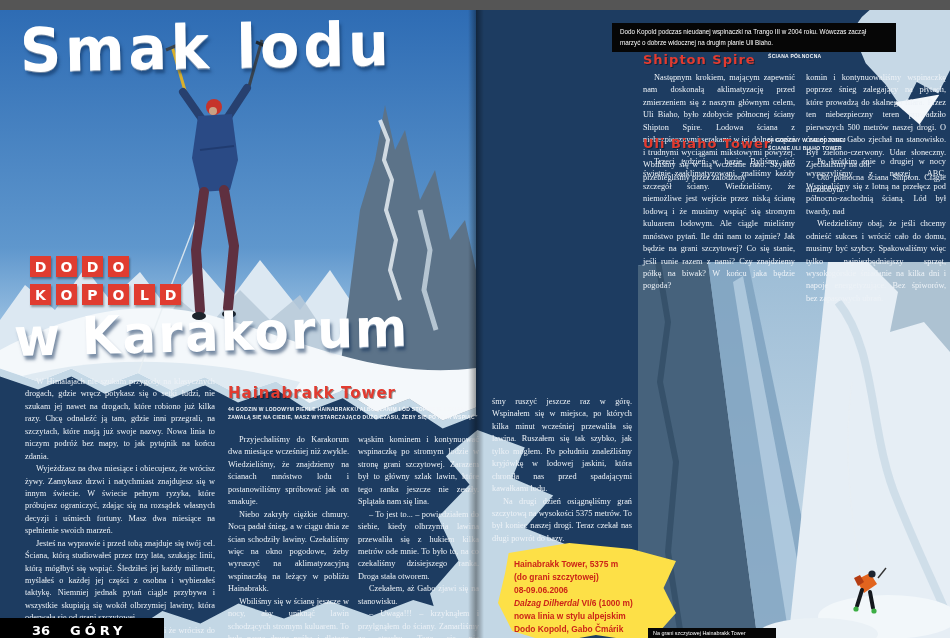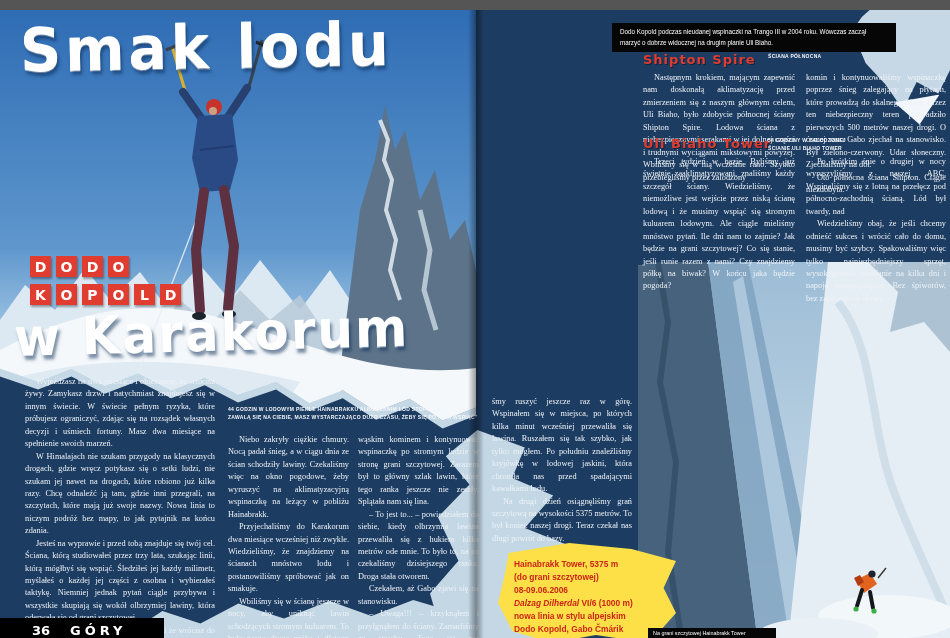--- a/index.html
+++ b/index.html
@@ -129,30 +129,31 @@
       </div>
   </div>
   <div class="title-sub">w Karakorum</div>
 
   <div class="blob a"></div>
   <div class="blob b"></div>
   <div class="corner"></div>
   <div class="corner-fold"></div>
 
   <div class="col" style="left:25px;top:366px;width:190px">
+    <p>W Himalajach nie szukam przygody na klasycznych drogach, gdzie wręcz potykasz się o setki ludzi, nie szukam jej nawet na drogach, które robiono już kilka razy. Chcę odnaleźć ją tam, gdzie inni przegrali, na szczytach, które mają już swoje nazwy. Nowa linia to niczym podróż bez mapy, to jak pytajnik na końcu zdania.</p>
     <p>Wyjeżdżasz na dwa miesiące i obiecujesz, że wrócisz żywy. Zamykasz drzwi i natychmiast znajdujesz się w innym świecie. W świecie pełnym ryzyka, które próbujesz ograniczyć, zdając się na rozsądek własnych decyzji i uśmiech fortuny. Masz dwa miesiące na spełnienie swoich marzeń.</p>
-    <p>W Himalajach nie szukam przygody na klasycznych drogach, gdzie wręcz potykasz się o setki ludzi, nie szukam jej nawet na drogach, które robiono już kilka razy. Chcę odnaleźć ją tam, gdzie inni przegrali, na szczytach, które mają już swoje nazwy. Nowa linia to niczym podróż bez mapy, to jak pytajnik na końcu zdania.</p>
     <p>Jesteś na wyprawie i przed tobą znajduje się twój cel. Ściana, którą studiowałeś przez trzy lata, szukając linii, którą mógłbyś się wspiąć. Śledziłeś jej każdy milimetr, myślałeś o każdej jej części z osobna i wybierałeś taktykę. Niemniej jednak pytań ciągle przybywa i wszystkie skupiają się wokół olbrzymiej lawiny, która oderwała się od grani szczytowej.</p>
     <p>Obiecałeś, że nie będziesz ryzykował i że wrócisz do domu. Ale oto przed tobą stoi twoje życiowe marzenie...</p>
   </div>
 
+  <div class="heading" style="left:228px;top:374px;font-size:15px">Hainabrakk Tower</div>
   <div class="kicker" style="left:228px;top:396px;width:256px">44 GODZIN W LODOWYM PIEKLE HAINABRAKKU ALBO „ZANIM LÓD STOPNIEJE I ŚCIANY ZAWALĄ SIĘ NA CIEBIE, MASZ WYSTARCZAJĄCO DUŻO CZASU, ŻEBY SIĘ PO NICH WSPIĄĆ”</div>
   <div class="col" style="left:228px;top:424px;width:121px">
+    <p>Przyjechaliśmy do Karakorum dwa miesiące wcześniej niż zwykle. Wiedzieliśmy, że znajdziemy na ścianach mnóstwo lodu i postanowiliśmy spróbować jak on smakuje.</p>
     <p>Niebo zakryły ciężkie chmury. Nocą padał śnieg, a w ciągu dnia ze ścian schodziły lawiny. Czekaliśmy więc na okno pogodowe, żeby wyruszyć na aklimatyzacyjną wspinaczkę na leżący w pobliżu Hainabrakk.</p>
-    <p>Przyjechaliśmy do Karakorum dwa miesiące wcześniej niż zwykle. Wiedzieliśmy, że znajdziemy na ścianach mnóstwo lodu i postanowiliśmy spróbować jak on smakuje.</p>
     <p>Wbiliśmy się w ścianę jeszcze w nocy, aby uniknąć lawin schodzących stromym kuluarem. To była nasza druga próba i dlatego wspinaliśmy się znacznie szybciej.</p>
 
   </div>
   <div class="col" style="left:358px;top:424px;width:121px">
     <p style="text-indent:0">wąskim kominem i kontynuować wspinaczkę po stromym lodzie w stronę grani szczytowej. Zarazem był to główny szlak lawin, które tego ranka jeszcze nie zeszły. Splątała nam się lina.</p>
     <p>– To jest to... – powiedziałem do siebie, kiedy olbrzymia lawina przewaliła się z hukiem kilka metrów ode mnie. To było to, na co czekaliśmy dzisiejszego ranka. Droga stała otworem.</p>
     <p>Czekałem, aż Gabo zjawi się na stanowisku.</p>
     <p>– Uwaga!!! – krzyknąłem i przylgnąłem do ściany. Zamarliśmy ze strachu. Tego się nie spodziewaliśmy. Długo wahaliśmy się, czy kontynuować wspinaczkę, czy też lepiej zdecydować się na odwrót. Ale droga powrotna była zamknięta. Ściągnęliśmy już nawet linę, więc musieli-</p>
   </div>
   <div class="col" style="left:492px;top:386px;width:140px">

